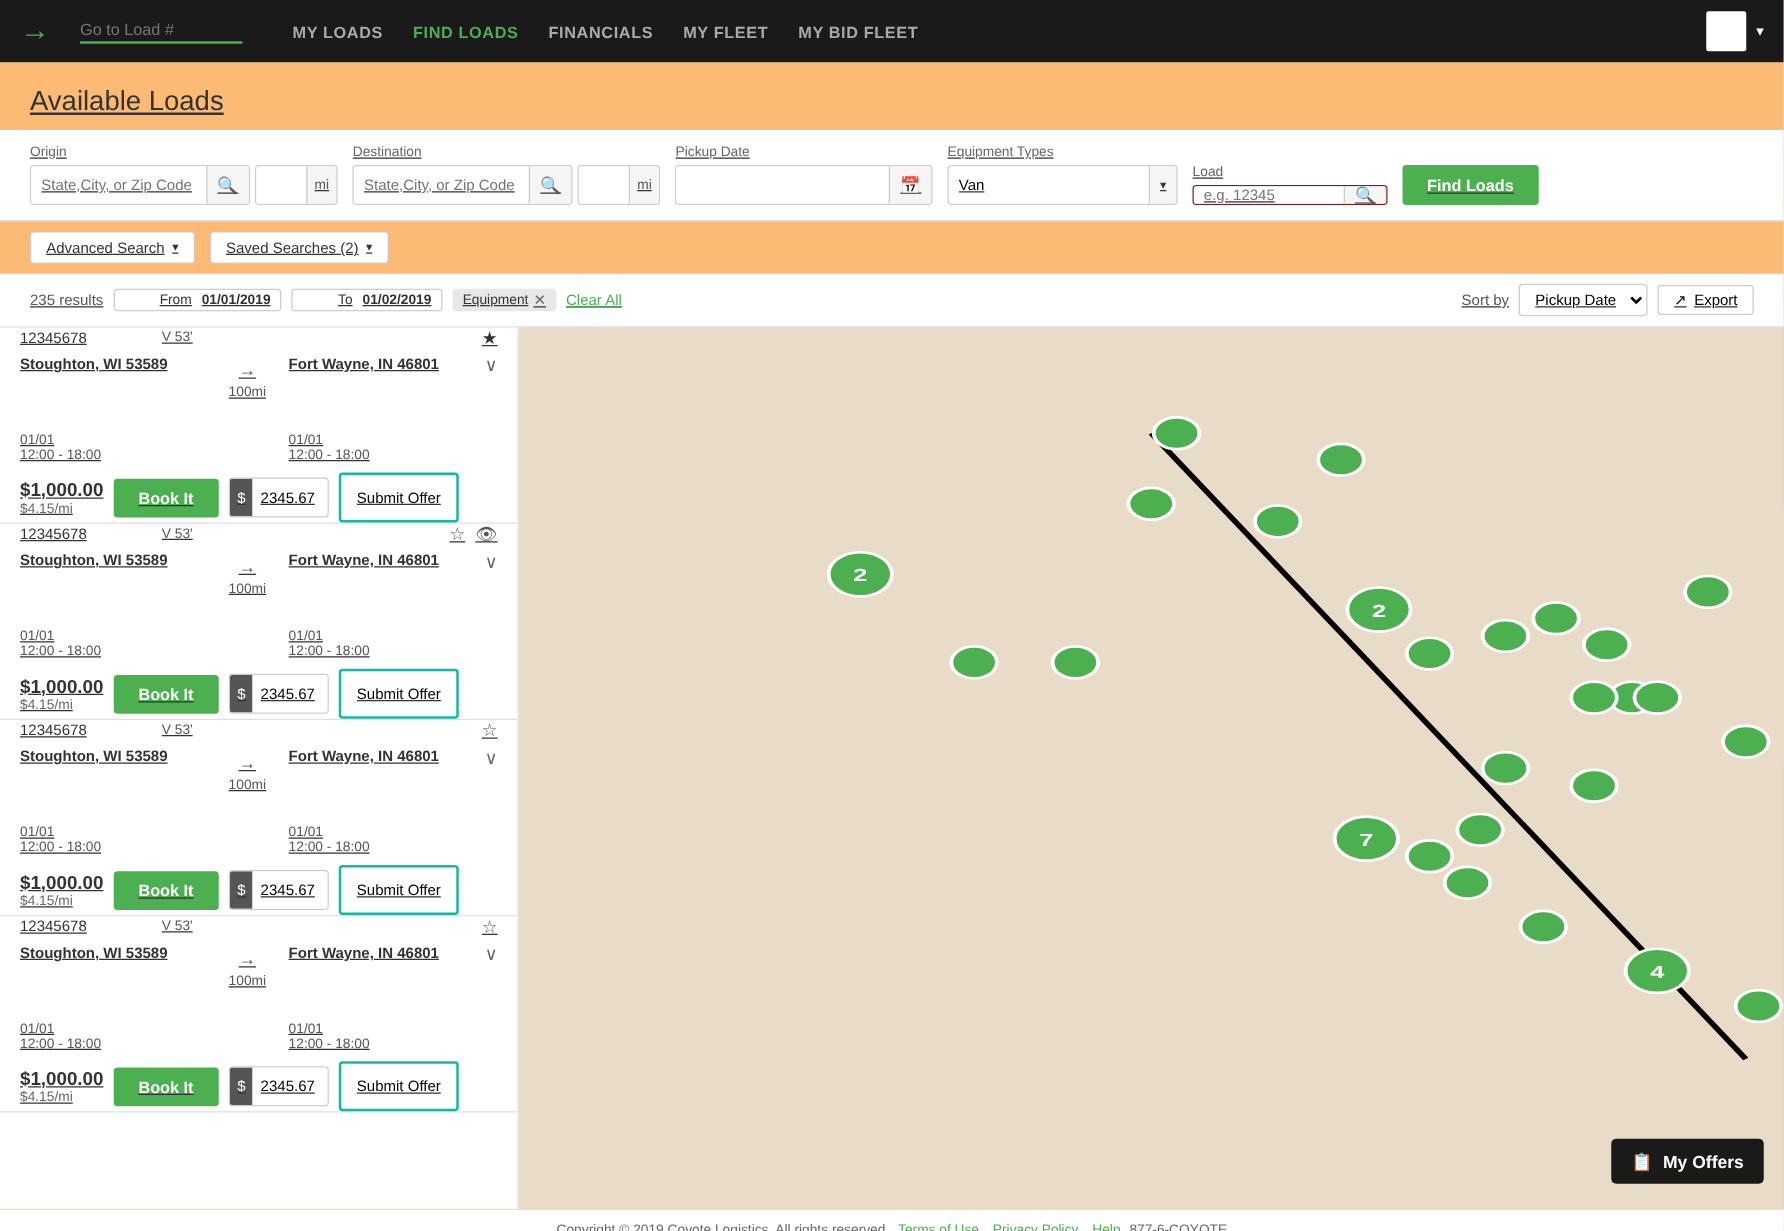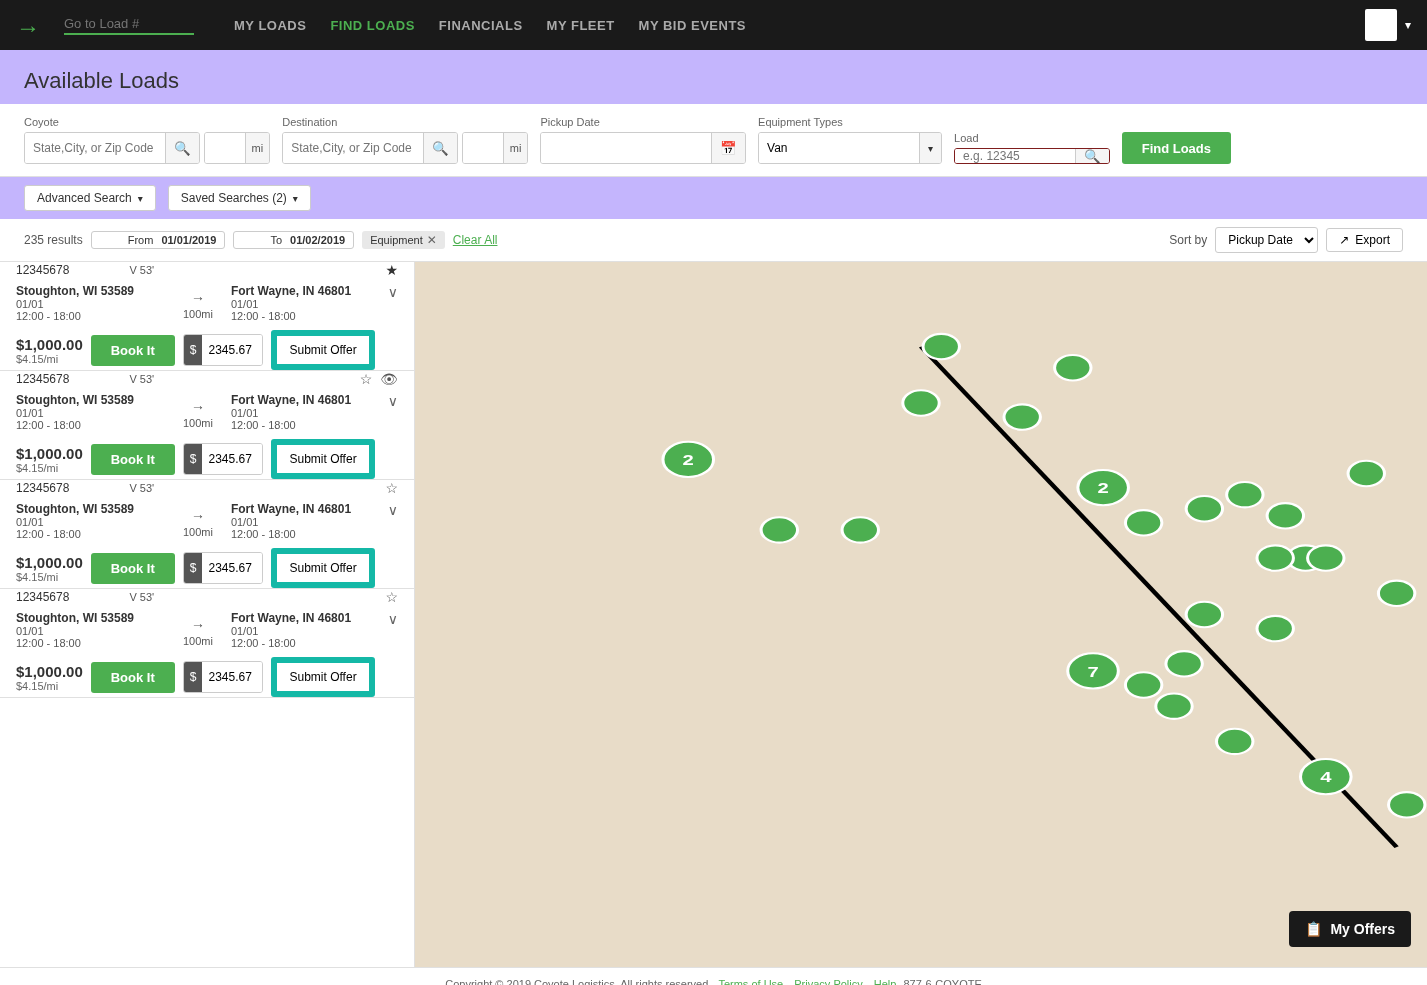--- a/index.html
+++ b/index.html
@@ -46,21 +46,21 @@
       margin-left: auto;
     }
     .nav-avatar {
       width: 32px; height: 32px;
       background: #fff;
       border-radius: 2px;
     }
     .nav-chevron { color: #fff; font-size: 12px; cursor: pointer; }
 
     
-    .main-content { background: #c4b5fd; min-height: calc(100vh - 50px - 40px); }
+    .main-content { background: #fdba74; min-height: calc(100vh - 50px - 40px); text-decoration: underline; }
 
     
     .page-header { padding: 18px 24px 10px; }
     .page-title { font-size: 22px; font-weight: normal; color: #333; }
 
     
     .search-bar {
       background: #fff;
       padding: 12px 24px;
       border-bottom: 1px solid #e0e0e0;
@@ -329,21 +329,21 @@
     .load-route {
       display: flex;
       align-items: flex-start;
       gap: 8px;
       margin-bottom: 8px;
     }
     .load-origin { flex: 1; }
     .load-dest { flex: 1; }
     .load-arrow { color: #555; margin-top: 4px; font-size: 14px; }
     .route-city { font-weight: bold; font-size: 12px; }
-    .route-date { font-size: 11px; color: #555; }
+    .route-date { font-size: 11px; color: #555; margin-top: 48px; }
     .route-time { font-size: 11px; color: #555; }
     .route-dist { font-size: 11px; color: #555; text-align: center; margin-top: 4px; }
     .load-actions {
       display: flex;
       align-items: center;
       gap: 8px;
       margin-top: 6px;
     }
     .load-price { font-size: 15px; font-weight: bold; color: #333; }
     .load-price-mi { font-size: 11px; color: #666; }
@@ -375,21 +375,21 @@
     }
     .offer-input-wrap input {
       border: none; outline: none;
       padding: 0 6px;
       width: 60px;
       font-size: 12px;
       height: 100%;
     }
     .submit-offer-btn {
       background: #fff;
-      border: 6px solid #14b8a6;
+      border: 2px solid #14b8a6;
       border-radius: 3px;
       padding: 0 12px;
       height: 40px;
       cursor: pointer;
       font-size: 12px;
     }
     .load-icons { display: flex; gap: 8px; align-items: center; }
     .icon-btn { background: none; border: none; cursor: pointer; font-size: 14px; color: #555; }
     .expand-btn {
       position: relative;
@@ -458,39 +458,39 @@
   <div class="nav-logo">→</div>
   <div class="nav-goto">
     <input type="text" style="color: rgb(204, 204, 204);" placeholder="Go to Load #">
   </div>
   <div class="nav-links">
 
   <a class="nav-link" href="#">MY LOADS</a>
       <a class="nav-link active" href="#">FIND LOADS</a>
       <a class="nav-link" href="#">FINANCIALS</a>
       <a class="nav-link" href="#">MY FLEET</a>
-      <a class="nav-link" href="#">MY BID EVENTS</a>
+      <a class="nav-link" href="#">MY BID FLEET</a>
     </div>
   <div class="nav-right">
     <div class="nav-avatar"></div>
     <span class="nav-chevron">▾</span>
   </div>
 </nav>
 
 <div class="main-content">
 
   <div class="page-header">
     <h1 class="page-title">Available Loads</h1>
   </div>
 
   <div class="search-bar">
     <div class="search-row">
 
       <div class="search-field">
-        <label>Coyote</label>
+        <label>Origin</label>
         <div style="display:flex;gap:4px;align-items:center;">
           <div class="search-input-wrap">
             <input type="text" placeholder="State,City, or Zip Code" style="">
             <button class="search-icon-btn">🔍</button>
           </div>
           <div class="radius-wrap">
             <input type="text" style="">
             <span class="radius-unit">mi</span>
           </div>
         </div>

